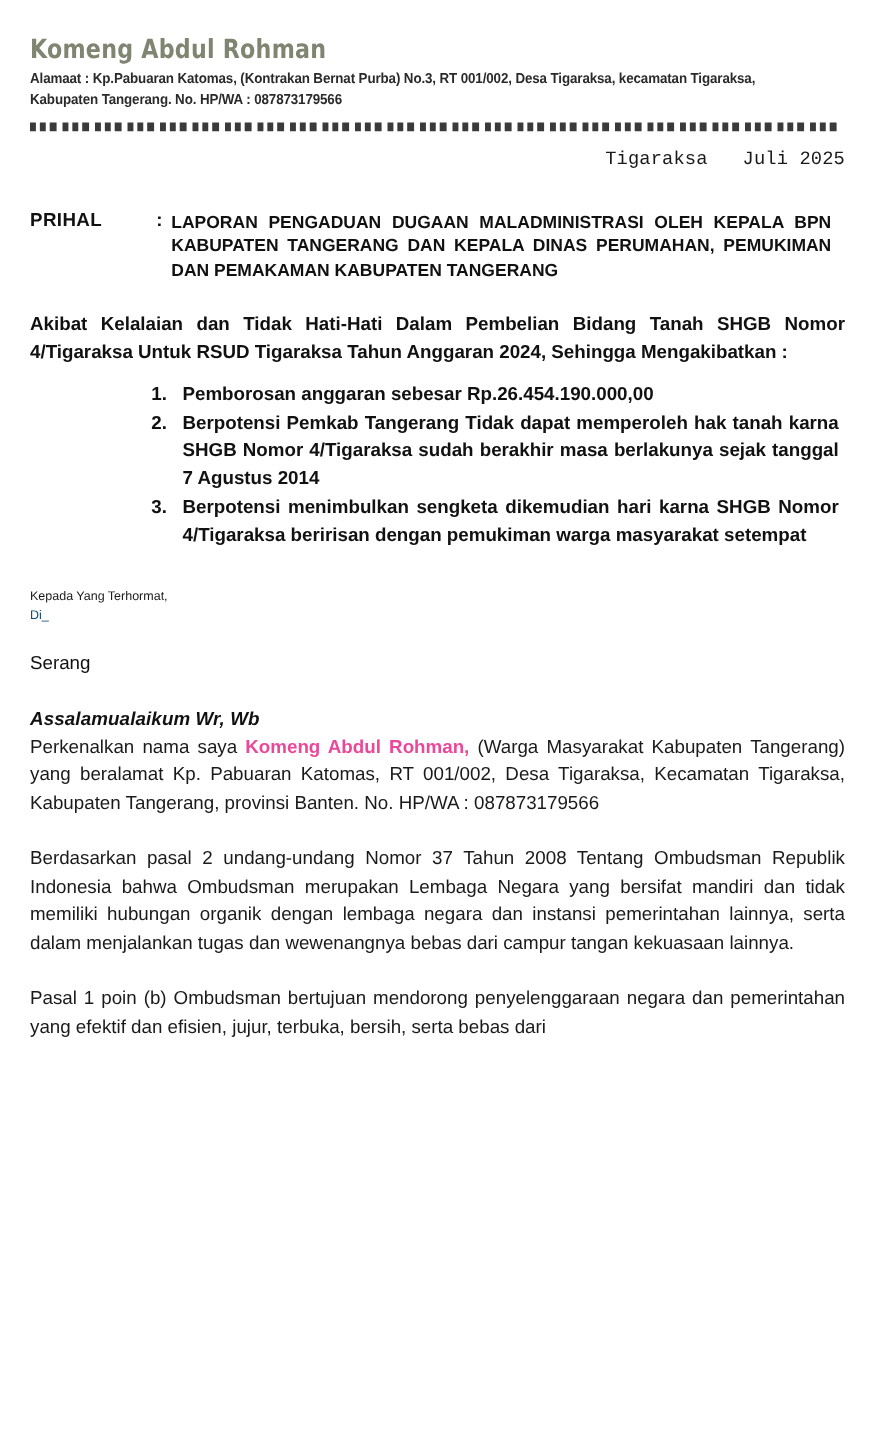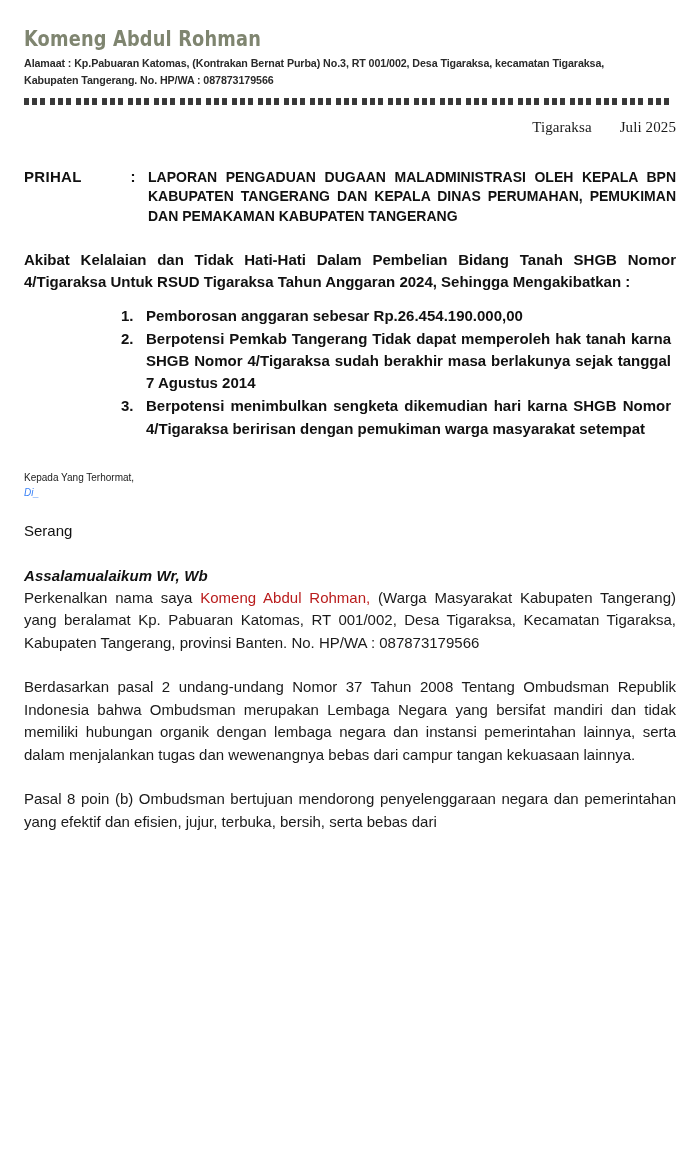--- a/index.html
+++ b/index.html
@@ -68,31 +68,30 @@
     background-repeat: repeat-x;
     width: 646px;
   }
 
   
   .dateline {
     margin: 14px 24px 0 0;
     text-align: right;
     font-size: 15px;
     color: #1a1a1a;
-    font-family: Liberation Serif, serif;
+    font-family: Liberation Mono, monospace;
     letter-spacing: 0.1px;
   }
   .dateline .city { margin-right: 28px; }
 
   
   .subject {
     margin: 32px 24px 0 24px;
     display: flex;
     align-items: flex-start;
-    justify-content: space-between;
   }
   .subject-label {
     font-weight: bold;
     font-size: 15px;
     width: 101px;
     flex: 0 0 101px;
     letter-spacing: 0.3px;
   }
   .subject-colon {
     font-weight: bold;
@@ -151,21 +150,21 @@
   .addressee {
     margin: 30px 24px 0 24px;
     font-size: 10px;
     line-height: 1.5;
   }
   .addressee .to-line { color: #1a1a1a; }
   .addressee .to-org {
     font-weight: bold;
     letter-spacing: 0.2px;
   }
-  .addressee .to-di { color: #3b82f6; font-style: italic; }
+  .addressee .to-di { color: #0c4a6e; }
   .addressee-city {
     margin: 22px 24px 0 24px;
     font-size: 15px;
   }
 
   
   .greeting {
     margin: 28px 24px 0 24px;
     font-size: 15px;
     font-weight: bold;
@@ -177,21 +176,21 @@
     font-size: 15px;
     line-height: 1.5;
     text-align: justify;
     text-align-last: left;
     max-width: 652px;
     color: #1a1a1a;
   }
   p.body-par.spaced {
     margin-top: 22px;
   }
-  p.body-par b { font-weight: normal; color: #b91c1c; }
+  p.body-par b { font-weight: bold; color: #ec4899; }
 </style>
 </head>
 <body>
 
 <div class="page">
 
   <div class="letterhead">
     <div class="lh-name" style="color: rgb(127, 133, 112);">Komeng Abdul Rohman</div>
     <div class="lh-address">Alamaat : Kp.Pabuaran Katomas, (Kontrakan Bernat Purba) No.3, RT 001/002, Desa Tigaraksa, kecamatan Tigaraksa,</div>
     <div class="lh-address">Kabupaten Tangerang. No. HP/WA : 087873179566</div>
@@ -222,15 +221,15 @@
   </div>
   <div class="addressee-city">Serang</div>
 
   <div class="greeting">Assalamualaikum Wr, Wb</div>
 
   <p class="body-par"><span>Perkenalkan nama saya </span><b>Komeng Abdul Rohman,</b><span> (Warga Masyarakat Kabupaten Tangerang) yang  beralamat Kp. Pabuaran Katomas, RT 001/002, Desa Tigaraksa, Kecamatan Tigaraksa, Kabupaten Tangerang, provinsi Banten. No. HP/WA : 087873179566</span></p>
 
 
   <p class="body-par spaced">Berdasarkan pasal 2 undang-undang Nomor 37 Tahun 2008 Tentang Ombudsman Republik Indonesia bahwa Ombudsman merupakan Lembaga Negara yang bersifat mandiri dan tidak memiliki hubungan organik dengan lembaga negara dan instansi pemerintahan lainnya, serta dalam menjalankan tugas dan wewenangnya bebas dari campur tangan kekuasaan lainnya.</p>
 
-  <p class="body-par spaced">Pasal 8 poin (b) Ombudsman bertujuan mendorong penyelenggaraan negara dan pemerintahan yang efektif dan efisien, jujur, terbuka, bersih, serta bebas dari</p>
+  <p class="body-par spaced">Pasal 1 poin (b) Ombudsman bertujuan mendorong penyelenggaraan negara dan pemerintahan yang efektif dan efisien, jujur, terbuka, bersih, serta bebas dari</p>
 
 </div>
 
 </body></html>

